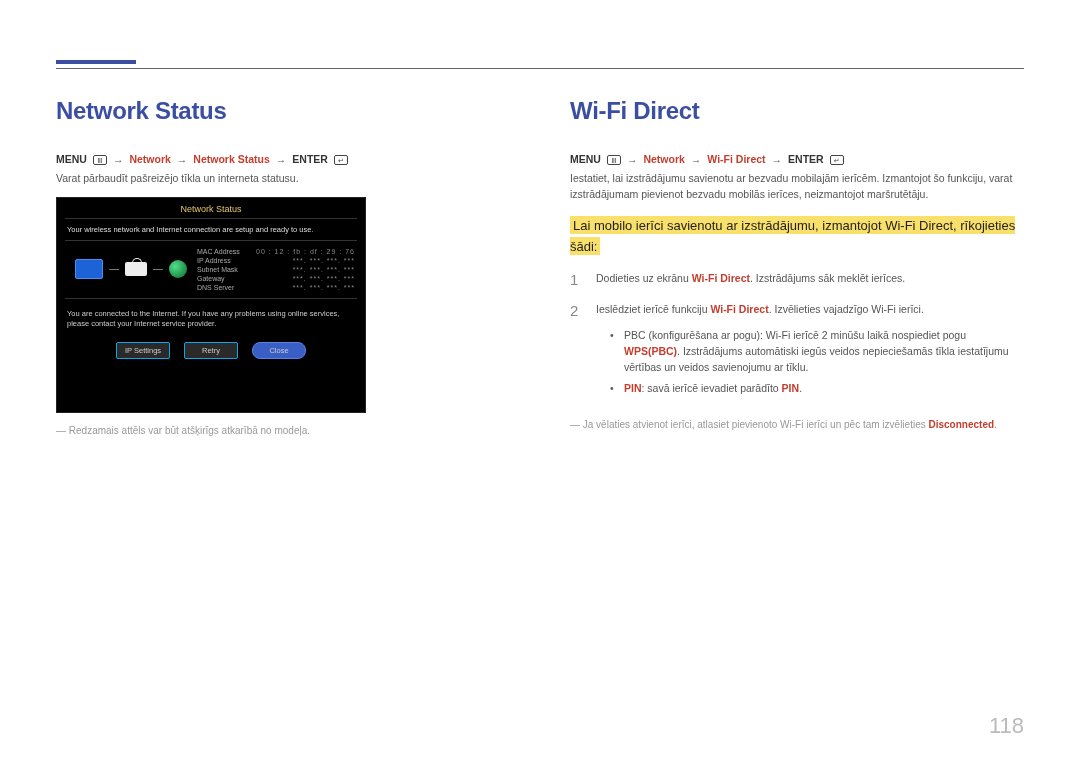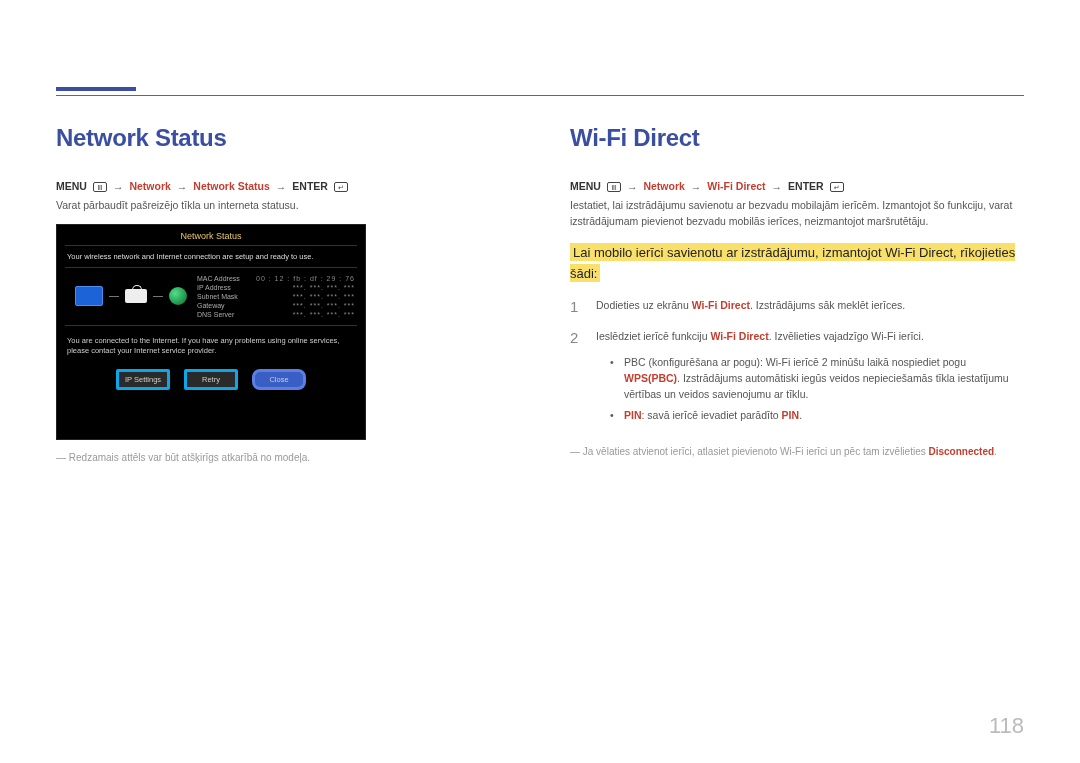--- a/index.html
+++ b/index.html
@@ -5,21 +5,21 @@
   * { box-sizing: border-box; margin: 0; padding: 0; }
   body {
     font-family: Arial, Helvetica, sans-serif;
     width: 1080px;
     height: 763px;
     background: #fff;
     color: #333;
     position: relative;
   }
   .page {
-    padding: 87px 56px 0 56px;
+    padding: 60px 56px 0 56px;
   }
   .topbar {
     border-top: 4px solid #3a4ea2;
     width: 80px;
     margin-bottom: 4px;
   }
   .hr {
     border-top: 1px solid #666;
     margin-bottom: 28px;
   }
@@ -164,21 +164,21 @@
     padding: 8px 0 10px;
   }
   .ss-btn {
     width: 54px;
     text-align: center;
     font-size: 7.5px;
     padding: 3px 0;
     border-radius: 2px;
     background: #2a2a2a;
     color: #ccc;
-    border: 3px solid #0ea5e9;
+    border: 1px solid #0ea5e9;
   }
   .ss-btn.active {
     background: #3a5fc4;
     border-color: #5a80e6;
     border-radius: 8px;
   }
   
   .highlight {
     background: #f9e06a;
     color: #222;

